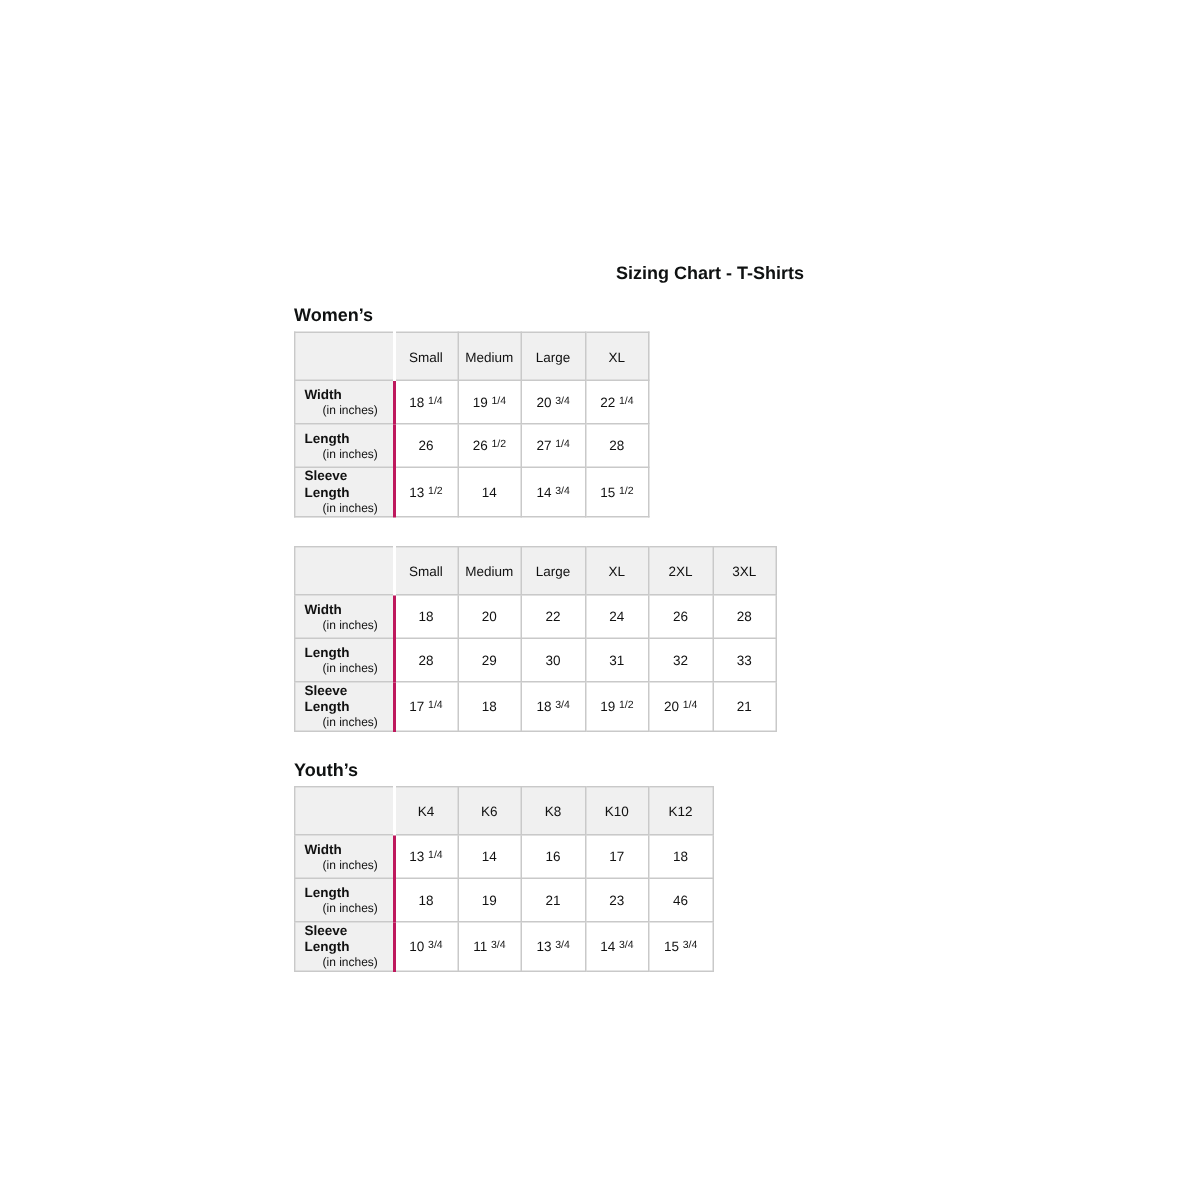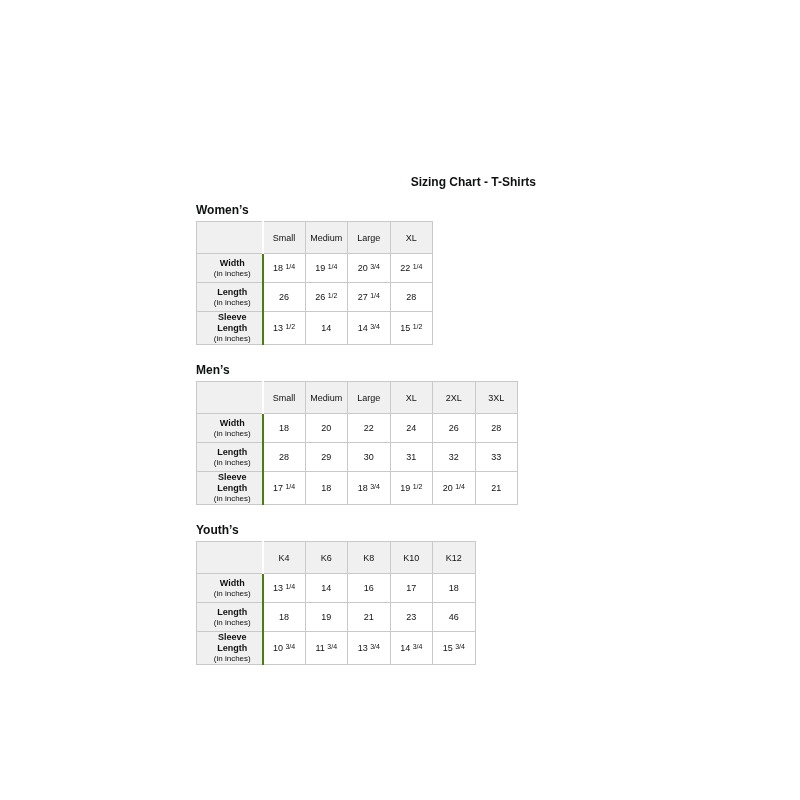--- a/index.html
+++ b/index.html
@@ -52,38 +52,39 @@
     text-align:center;
     vertical-align:middle;
   }
   .size-table thead tr{height:32px;}
   .size-table tbody tr{height:29px;}
   .size-table thead th{
     background:var(--header-bg);
   }
   .size-table tbody th{
     background:var(--header-bg);
-    text-align:center;
+    text-align:left;
     padding-left:6px;
-    border-right:2px solid #4d7c0f;
+    border-right:2px solid #be185d;
   }
   .size-table thead th.corner{
     border-right:2px solid #ffffff;
   }
   .row-label-main{
     display:block;
     font-weight:700;
     font-size:9px;
     line-height:11px;
   }
   .row-label-sub{
     display:block;
     font-weight:400;
     font-size:8px;
     line-height:10px;
+    margin-left:12px;
   }
   .frac{
     font-size:7px;
     vertical-align:2px;
   }
 </style>
 </head>
 <body>
 
 <div class="content">
@@ -136,21 +137,20 @@
               </th>
               <td>13 <span class="frac">1/2</span></td>
               <td>14</td>
               <td>14 <span class="frac">3/4</span></td>
               <td>15 <span class="frac">1/2</span></td>
             </tr>
           </tbody>
         </table>
       </section>
       <section>
-        <h2 class="section-heading">Men’s</h2>
         <table class="size-table">
           <colgroup>
             <col class="label-col">
             <col class="data-col">
             <col class="data-col">
             <col class="data-col">
             <col class="data-col">
             <col class="data-col">
             <col class="data-col">
           </colgroup>

